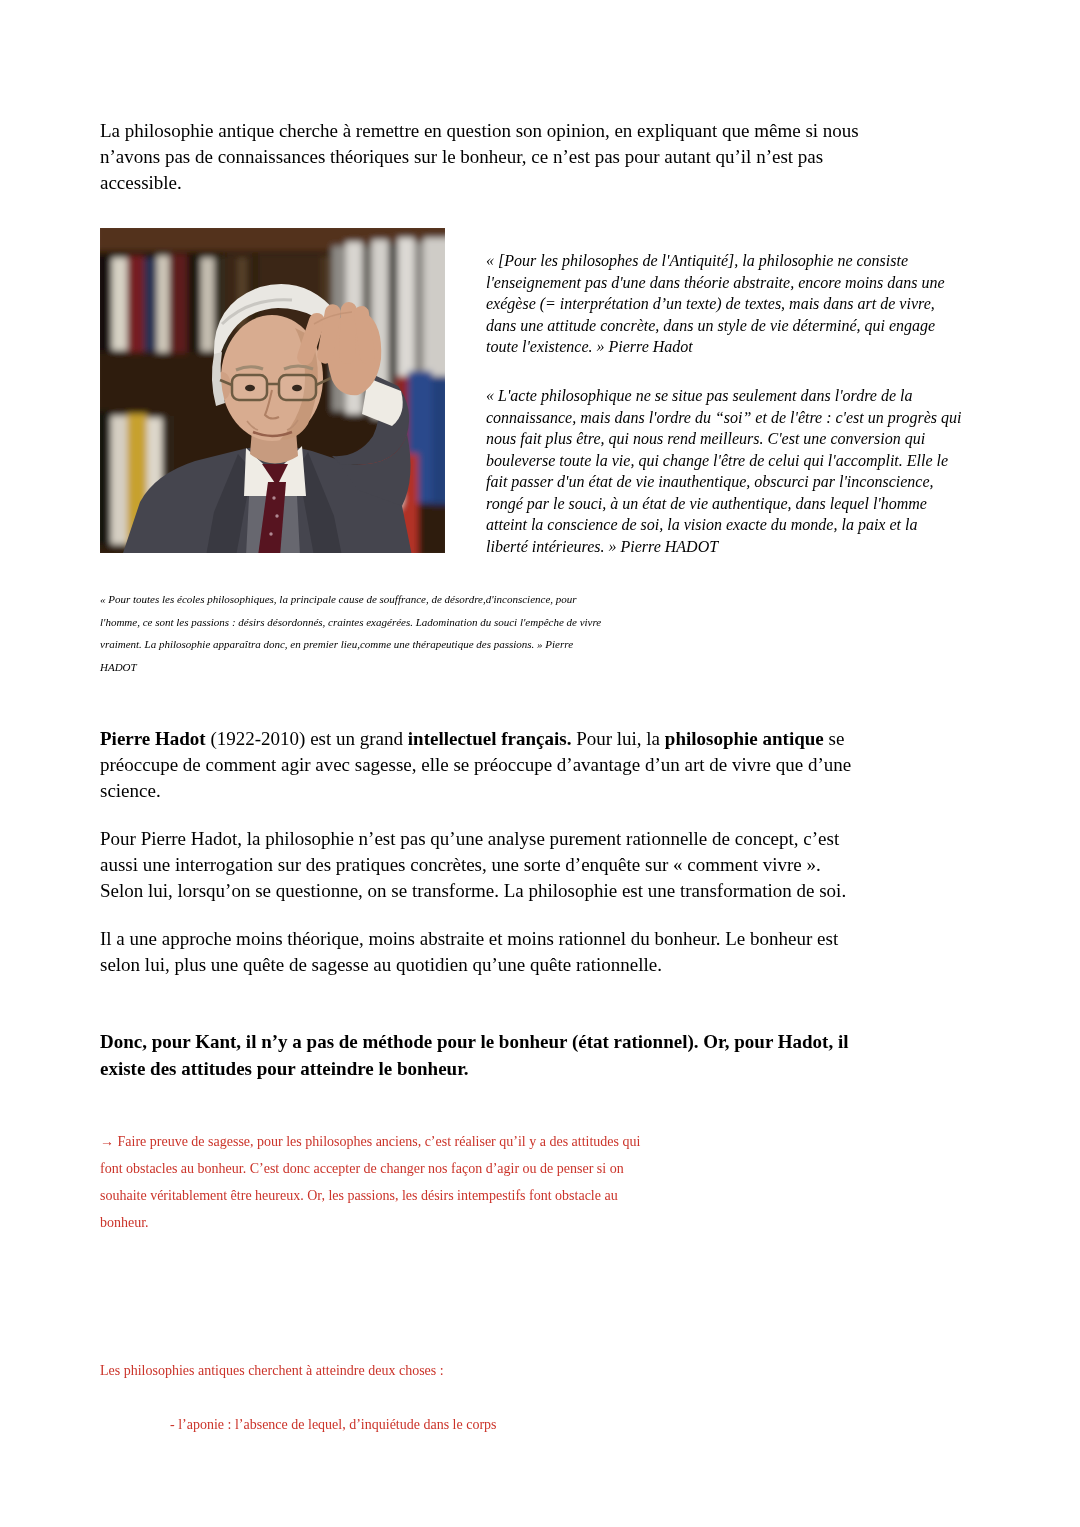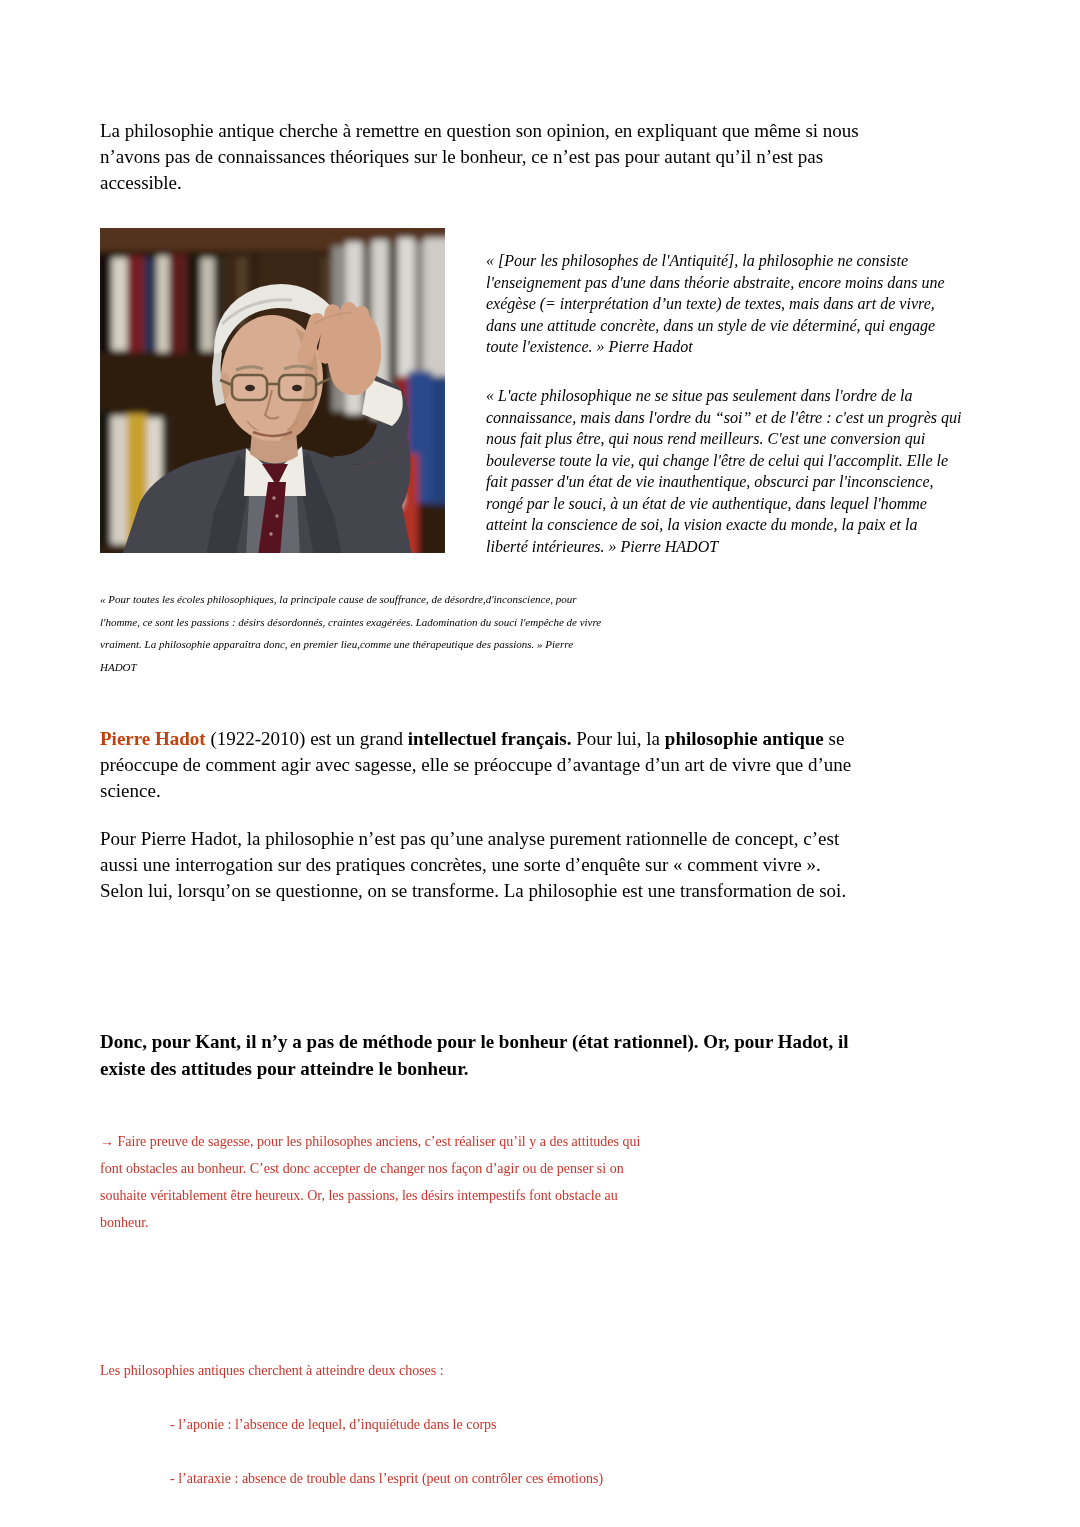--- a/index.html
+++ b/index.html
@@ -180,37 +180,38 @@
 fait passer d'un état de vie inauthentique, obscurci par l'inconscience,
 rongé par le souci, à un état de vie authentique, dans lequel l'homme
 atteint la conscience de soi, la vision exacte du monde, la paix et la
 liberté intérieures. » Pierre HADOT</div>
 
   <div class="block quote-wide" style="left:100px; top:576px; width:900px;">« Pour toutes les écoles philosophiques, la principale cause de souffrance, de désordre,d'inconscience, pour
 l'homme, ce sont les passions : désirs désordonnés, craintes exagérées. Ladomination du souci l'empêche de vivre
 vraiment. La philosophie apparaîtra donc, en premier lieu,comme une thérapeutique des passions. » Pierre
 HADOT</div>
 
-  <div class="block body-text" style="left:100px; top:714px; width:900px;"><span style="font-weight: bold; color: #c2410c;">Pierre Hadot</span><span> (1922-2010) est un grand </span><span style="font-weight: bold;">intellectuel français.</span><span> Pour lui, la </span><span style="font-weight: bold;">philosophie antique</span><span> se
+  <div class="block body-text" style="left:100px; top:714px; width:900px;"><span style="font-weight: bold; color: #000000;">Pierre Hadot</span><span> (1922-2010) est un grand </span><span style="font-weight: bold;">intellectuel français.</span><span> Pour lui, la </span><span style="font-weight: bold;">philosophie antique</span><span> se
 préoccupe de comment agir avec sagesse, elle se préoccupe d’avantage d’un art de vivre que d’une
 science.</span></div>
 
   <div class="block body-text" style="left:100px; top:814px; width:900px;">Pour Pierre Hadot, la philosophie n’est pas qu’une analyse purement rationnelle de concept, c’est
 aussi une interrogation sur des pratiques concrètes, une sorte d’enquête sur « comment vivre ».
 Selon lui, lorsqu’on se questionne, on se transforme. La philosophie est une transformation de soi.</div>
 
+  <div class="block body-text" style="left:100px; top:914px; width:900px;">Il a une approche moins théorique, moins abstraite et moins rationnel du bonheur. Le bonheur est
+selon lui, plus une quête de sagesse au quotidien qu’une quête rationnelle.</div>
 
   <div class="block body-bold" style="left:100px; top:1016px; width:900px;">Donc, pour Kant, il n’y a pas de méthode pour le bonheur (état rationnel). Or, pour Hadot, il
 existe des attitudes pour atteindre le bonheur.</div>
 
   <div class="block red-text" style="left:100px; top:1116px; width:900px;">→ Faire preuve de sagesse, pour les philosophes anciens, c’est réaliser qu’il y a des attitudes qui
 font obstacles au bonheur. C’est donc accepter de changer nos façon d’agir ou de penser si on
 souhaite véritablement être heureux. Or, les passions, les désirs intempestifs font obstacle au
 bonheur.</div>
 
 
   <div class="block red-text" style="left:100px; top:1318px; width:900px;">
     <div>Les philosophies antiques cherchent à atteindre deux choses :</div>
     <div class="list-item">- l’aponie : l’absence de lequel, d’inquiétude dans le corps</div>
-    <div class="list-item">- l’ataraxie : absence de trouble dans l’esprit (peut on contrôler ces émotions)</div>
   </div>
 
 </div>
 
 </body></html>

